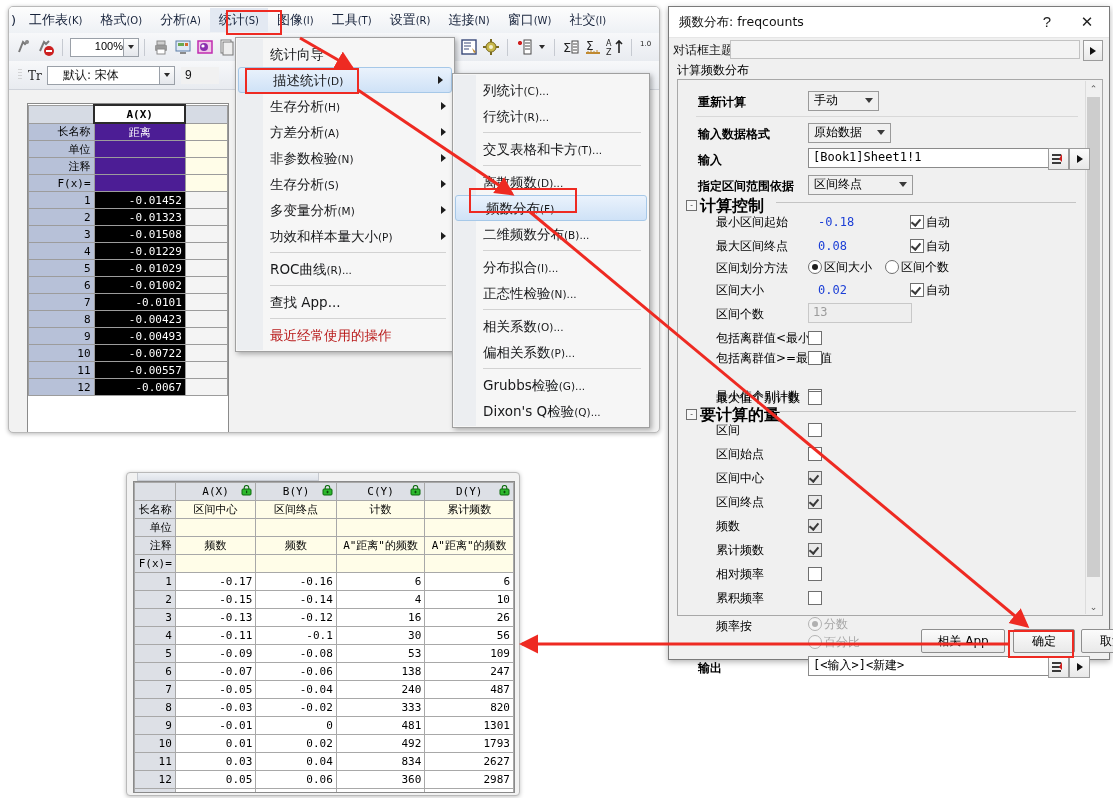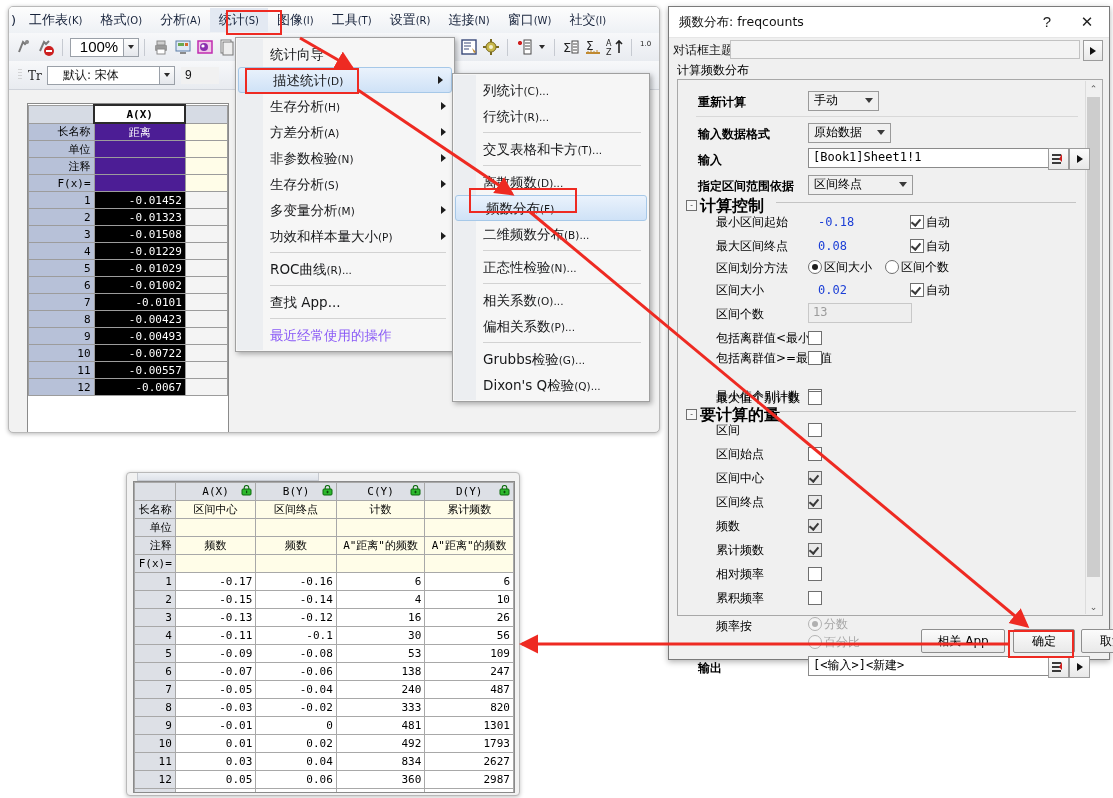--- a/index.html
+++ b/index.html
@@ -44,21 +44,21 @@
   }
   #toolbar2{
     position:absolute;left:0;top:54px;width:650px;height:28px;
     background:linear-gradient(#f7f8fa,#e8ebf0);
     border-bottom:1px solid #cfd3da;display:flex;align-items:center;
   }
   .tb-sep{width:1px;height:17px;background:#c6cad1;margin:0 5px;}
   .tb-ico{width:20px;height:20px;margin:0 1px;position:relative;border-radius:2px;}
   .zoombox{
     width:48px;height:17px;background:#fff;border:1px solid #9aa0a8;
-    font-size:15px;line-height:15px;text-align:center;padding-left:4px;
+    font-size:11px;line-height:15px;text-align:right;padding-left:4px;
     margin-left:2px;color:#000;
   }
   .ddarrow{
     width:14px;height:17px;border:1px solid #9aa0a8;border-left:none;
     background:linear-gradient(#fdfdfd,#e4e7ec);
     display:flex;align-items:center;justify-content:center;
   }
   .ddarrow:after{content:"";border-left:3px solid transparent;border-right:3px solid transparent;border-top:4px solid #2b2b2b;}
   .fontbox{
     width:96px;height:17px;background:#fff;border:1px solid #9aa0a8;
@@ -102,21 +102,21 @@
   .mrow{
     position:relative;height:26px;line-height:26px;padding-left:34px;padding-right:18px;
     font-size:13.5px;color:#17181a;white-space:nowrap;
     font-family:"DejaVu Sans",sans-serif;
   }
   .mrow .mn{font-size:10.5px;}
   .mrow.sel{
     background:linear-gradient(#eaf2fc,#cfe2f7);
     border:1px solid #a6c8e8;border-radius:3px;margin:0 2px;height:24px;line-height:24px;
   }
-  .mrow.disabled{color:#8b5cf6;}
+  .mrow.disabled{color:#b91c1c;}
   .mrow .arr{
     position:absolute;right:8px;top:50%;transform:translateY(-50%);
     width:0;height:0;border-top:4px solid transparent;border-bottom:4px solid transparent;border-left:5px solid #1d1d1d;
   }
   .msep{height:1px;background:#d2d2d2;margin:3px 8px 3px 34px;}
 
   
   #menu-sub{
     left:443px;top:66px;width:196px;
     background:#f6f6f6;border:1px solid #a0a0a0;
@@ -502,20 +502,21 @@
     <div id="menu-sub-items">
         <div class="mrow"><span>列统计</span><span class="mn">(C)...</span></div>
         <div class="mrow"><span>行统计</span><span class="mn">(R)...</span></div>
         <div class="msep"></div>
         <div class="mrow"><span>交叉表格和卡方</span><span class="mn">(T)...</span></div>
         <div class="msep"></div>
         <div class="mrow"><span>离散频数</span><span class="mn">(D)...</span></div>
         <div class="mrow sel"><span>频数分布</span><span class="mn">(F)...</span></div>
         <div class="mrow"><span>二维频数分布</span><span class="mn">(B)...</span></div>
         <div class="msep"></div>
+        <div class="mrow"><span>分布拟合</span><span class="mn">(I)...</span></div>
         <div class="mrow"><span>正态性检验</span><span class="mn">(N)...</span></div>
         <div class="msep"></div>
         <div class="mrow"><span>相关系数</span><span class="mn">(O)...</span></div>
         <div class="mrow"><span>偏相关系数</span><span class="mn">(P)...</span></div>
         <div class="msep"></div>
         <div class="mrow"><span>Grubbs检验</span><span class="mn">(G)...</span></div>
         <div class="mrow"><span>Dixon's Q检验</span><span class="mn">(Q)...</span></div>
       </div>
   </div>
 

